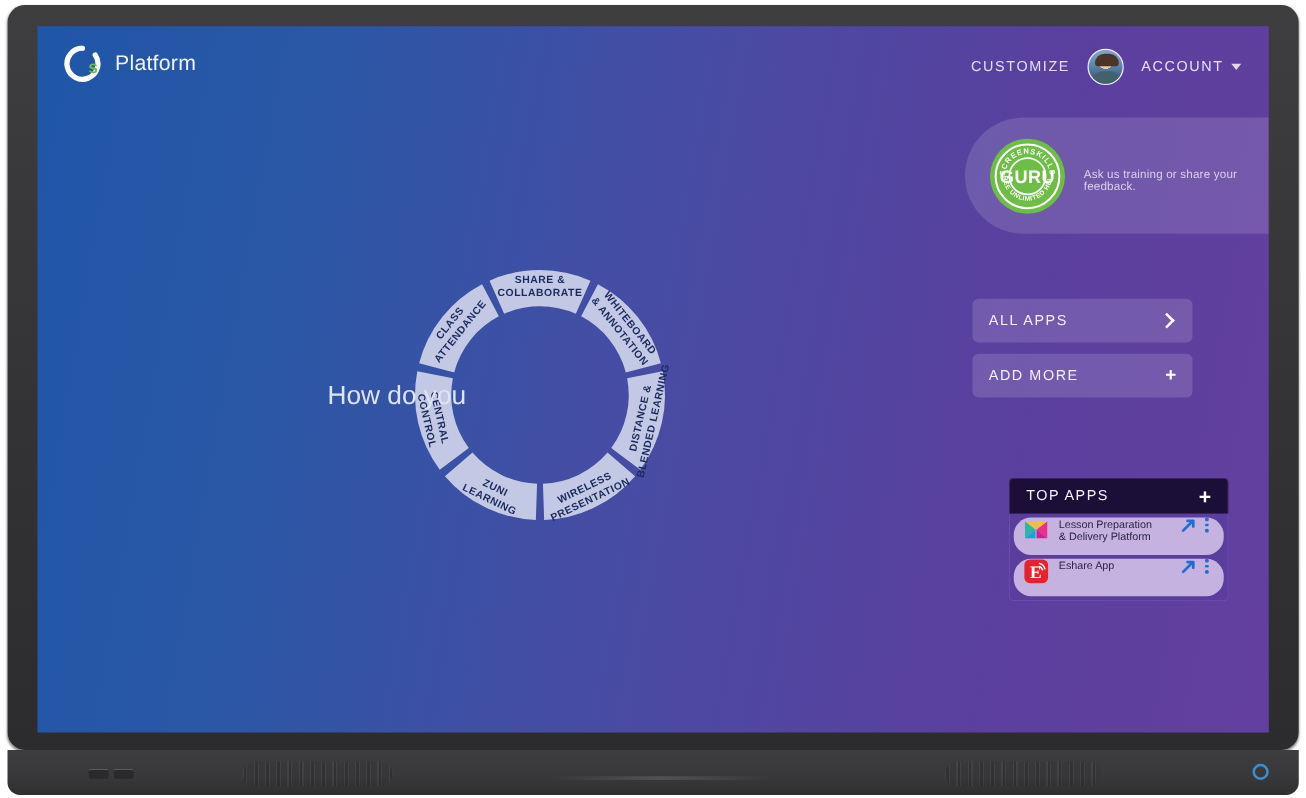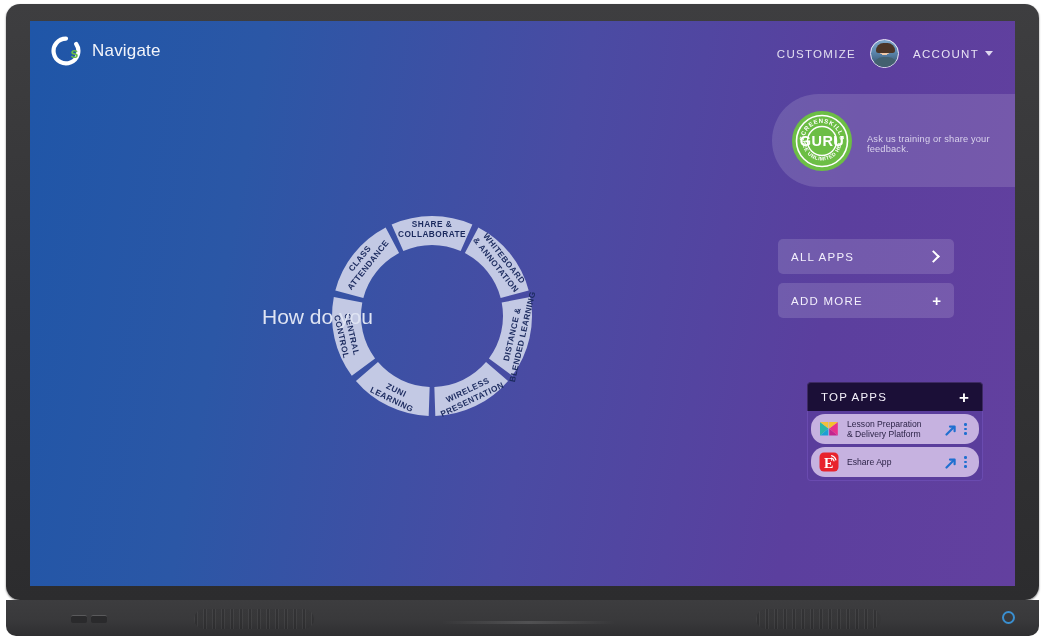--- a/index.html
+++ b/index.html
@@ -87,21 +87,21 @@
   #top-apps{position:absolute;left:777px;top:361px;width:176px;}
   #top-apps-header{
     height:29px;background:#1b0f37;border-radius:4px 4px 0 0;
     display:flex;align-items:center;padding:0 13px;box-sizing:border-box;
     border:1px solid #3d2a63;border-bottom:none;
   }
   #top-apps-title{color:#f5f2fb;font-size:11.5px;letter-spacing:1.2px;flex:1;}
   #top-apps-add{color:#fff;font-size:17px;line-height:1;font-weight:bold;}
   #app-rows{border:1px solid #6a4bb0;border-top:none;border-radius:0 0 4px 4px;background:#5a3d9c;padding:3px;}
   .app-row{
-    height:30px;background:#c6b2e0;border-radius:14px;display:flex;align-items:center;
+    height:30px;background:#c6b2e0;border-radius:14px;display:flex;align-items:flex-start;
     padding:0 8px;box-sizing:border-box;margin-bottom:3px;
   }
   .app-row:last-child{margin-bottom:0;}
   .app-icon{width:20px;height:20px;flex:0 0 auto;position:relative;}
   .app-name{flex:1;margin-left:8px;color:#2c2347;font-size:8.6px;line-height:10px;}
   .app-launch{width:13px;height:13px;flex:0 0 auto;position:relative;}
   .app-menu{width:11px;display:flex;flex-direction:column;align-items:center;gap:2px;flex:0 0 auto;margin-left:3px;}
   .app-menu i{display:block;width:2.6px;height:2.6px;border-radius:50%;background:#1f6fd0;}
 
   
@@ -124,21 +124,21 @@
 
     <div id="topbar">
 
       <div id="brand">
         <div id="brand-logo">
           <svg width="30" height="30" viewBox="0 0 30 30">
             <path d="M15 2.6 a12.4 12.4 0 1 0 10.2 5.4" fill="none" stroke="#ffffff" stroke-width="4.2" stroke-linecap="round"></path>
             <text x="19.5" y="22" font-family="Liberation Sans, sans-serif" font-size="14" font-weight="bold" fill="#6cbe45">s</text>
           </svg>
         </div>
-        <div id="brand-name">Navigate</div>
+        <div id="brand-name">Platform</div>
       </div>
 
       <div id="topbar-right">
         <div id="customize-button">CUSTOMIZE</div>
         <div id="avatar">
           <div id="avatar-hair"></div>
           <div id="avatar-body"></div>
         </div>
         <div id="account-button">
           <span>ACCOUNT</span>

